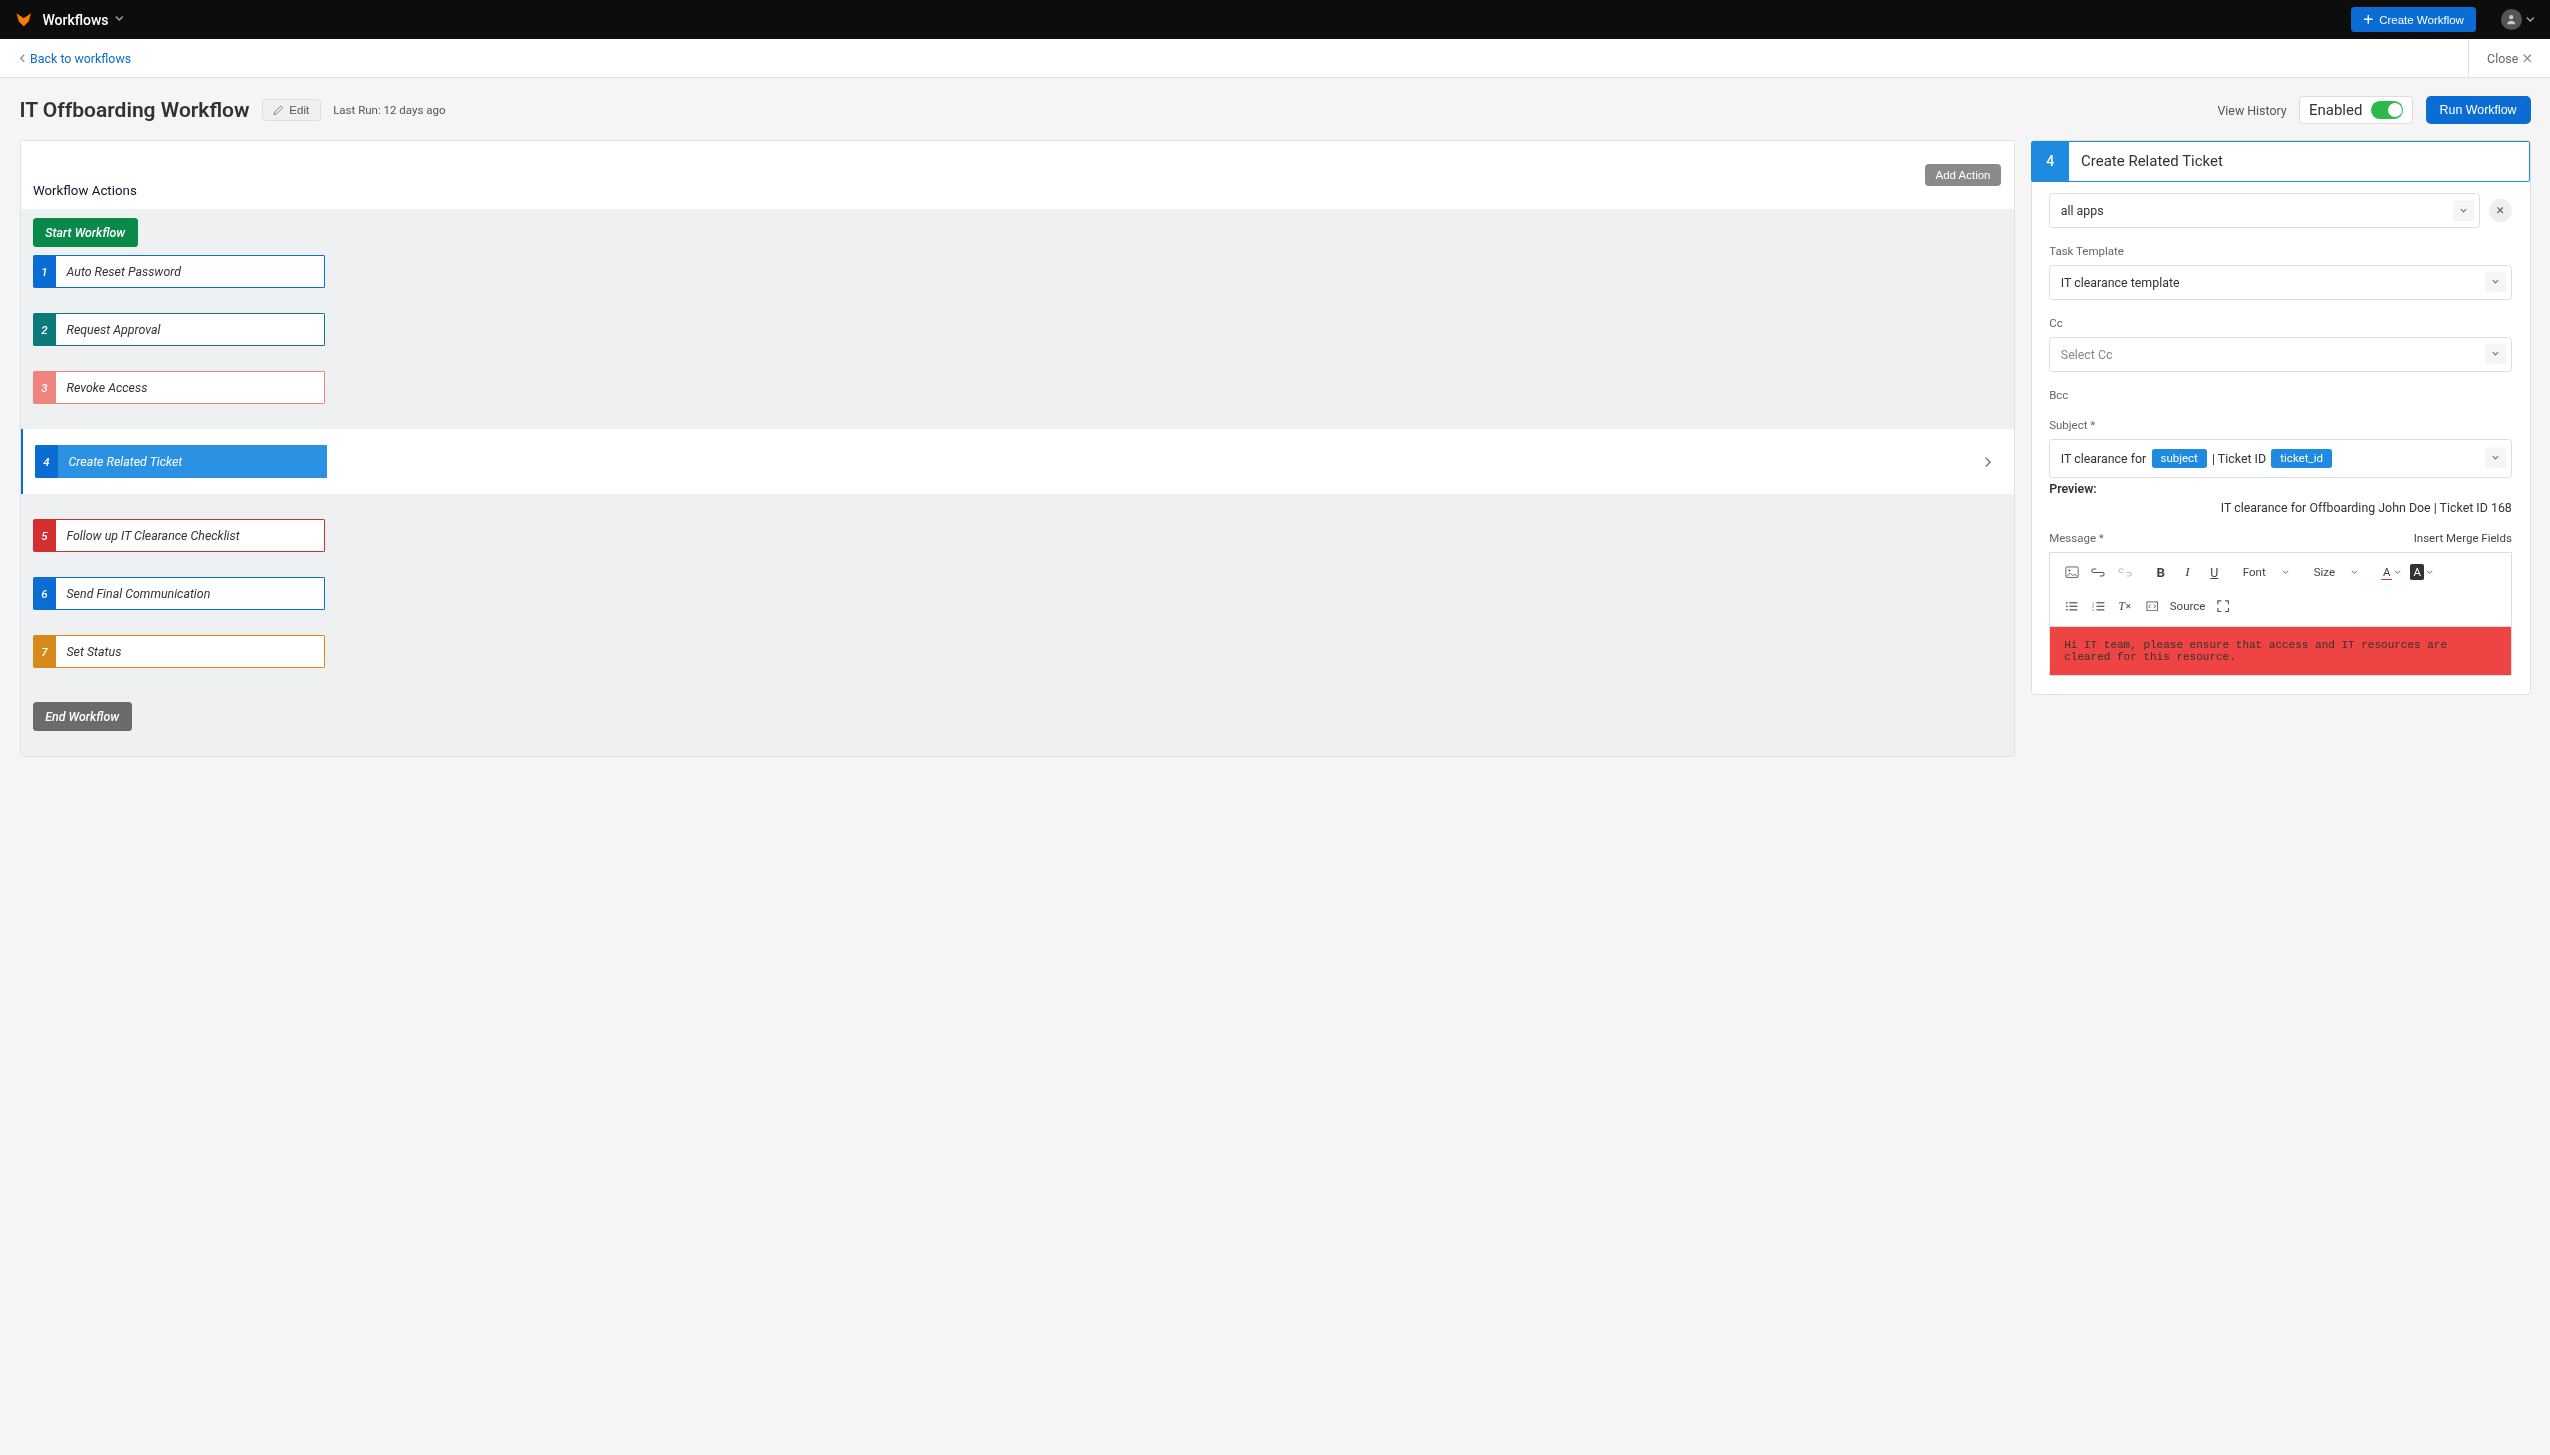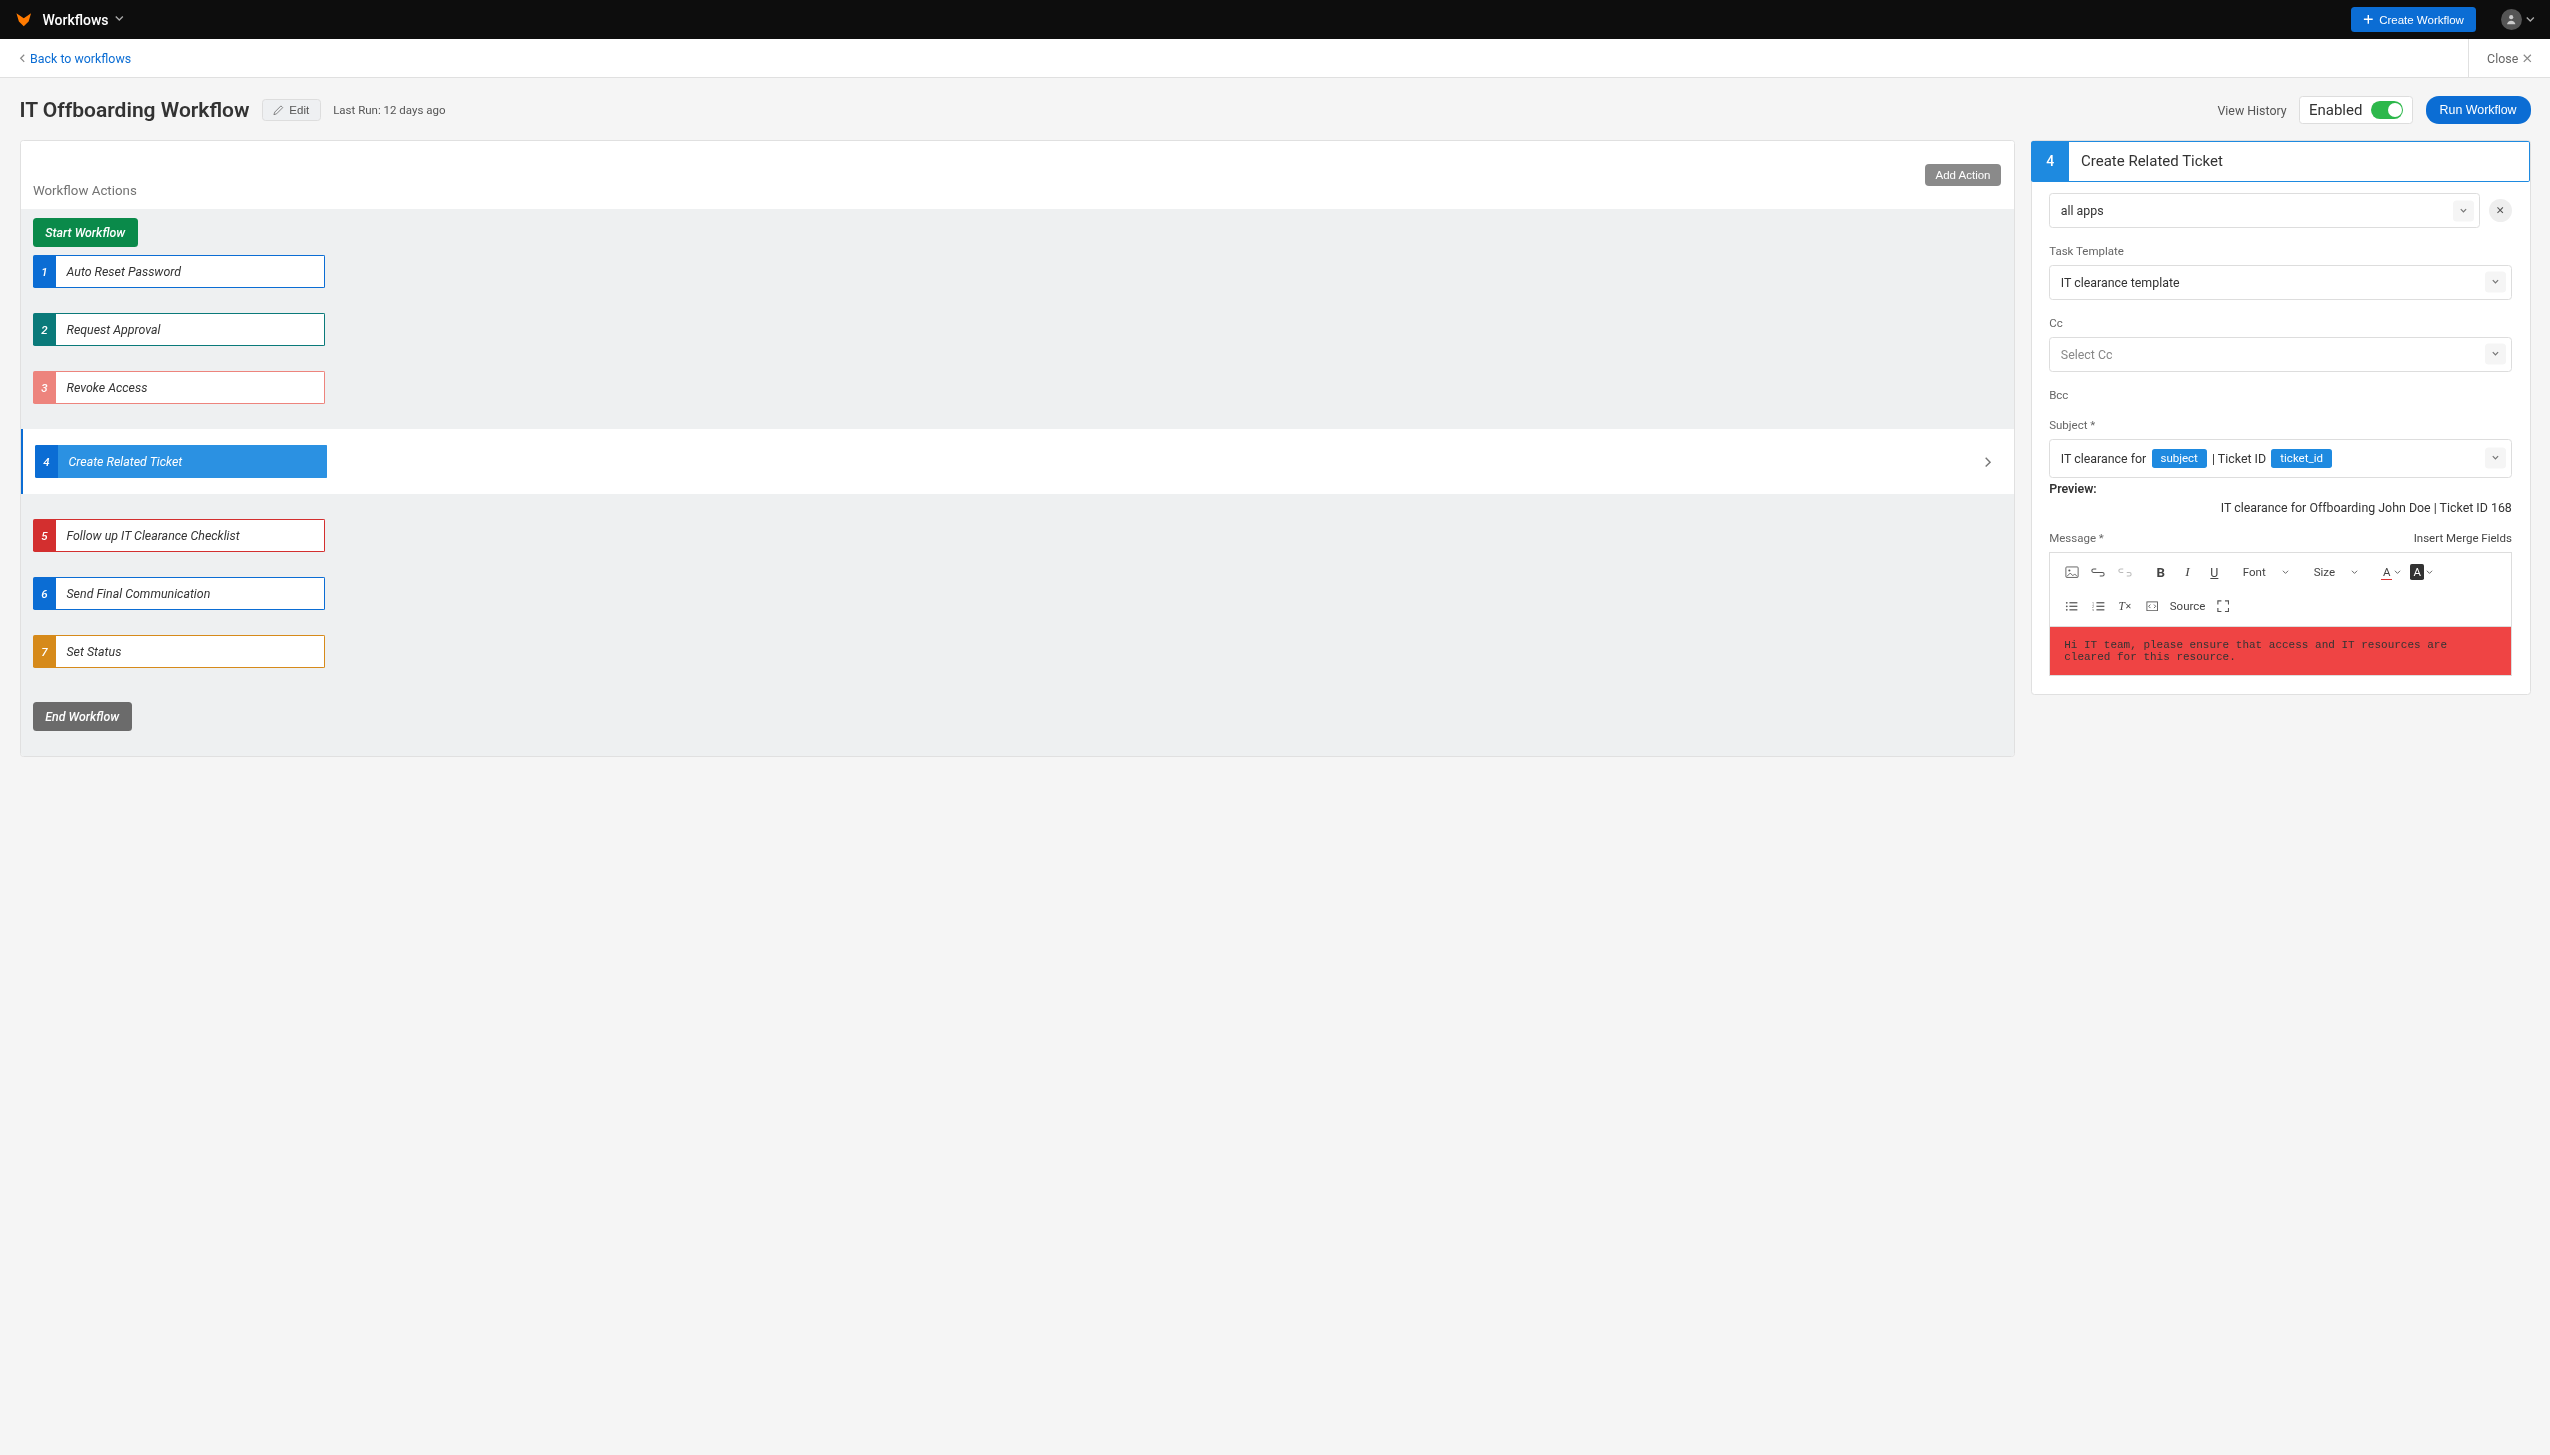--- a/index.html
+++ b/index.html
@@ -24,29 +24,29 @@
 
 .pagehdr { padding: 17.7px 19.5px 16px; display:flex; align-items:center; gap:12.4px; }
 .pagehdr h1 { font-size: 21px; font-weight:600; }
 .edit-btn { background:#eef0f2; border:0.9px solid #ddd; border-radius:3.5px; padding:4.4px 10.6px; font-size:11.5px; color:#555; cursor:pointer; display:flex; align-items:center; gap:5.3px;}
 .last-run { font-size:11.5px; color:#555; }
 .hdr-spacer{flex:1;}
 .view-history{color:#555; font-size:12.4px; cursor:pointer;}
 .toggle-box{background:#fff; border:0.9px solid #ddd; border-radius:3.5px; padding:4.4px 8.9px; display:flex; align-items:center; gap:8.9px; font-size:15px;}
 .toggle { width:32px; height:17.7px; background:#2db84b; border-radius:8.9px; position:relative; cursor:pointer;}
 .toggle::after{content:''; position:absolute; right:1.8px; top:1.8px; width:14px; height:14px; background:#fff; border-radius:50%;}
-.run-btn{background:#0b6dd4; color:#fff; border:none; border-radius:13px; padding:7px 14px; font-size:12.4px; font-weight:500; cursor:pointer;}
+.run-btn{background:#0b6dd4; color:#fff; border:none; border-radius:5px; padding:7px 14px; font-size:12.4px; font-weight:500; cursor:pointer;}
 
 
 .main { display:flex; gap:16px; padding: 0 19.5px 19.5px; align-items:flex-start; }
 .panel-left { flex:1; background:#fff; border-radius:3.5px; border:0.9px solid #e0e0e0; overflow:hidden;}
 .panel-right { width:500px; background:#fff; border-radius:3.5px; border:0.9px solid #e0e0e0; }
 
 .panel-hdr { padding: 10.6px 12.4px; display:flex; align-items:center; border-bottom:0; background:#fff;}
-.panel-hdr-title { font-size:13.3px; color:#737373;margin-top:31px; }
+.panel-hdr-title { font-size:13.3px; color:#0f172a;margin-top:31px; }
 .add-action-btn{background:#8a8a8a; color:#fff; border:none; border-radius:4px; padding:5.3px 10.6px; font-size:11.5px; cursor:pointer; margin-left:auto;}
 
 .actions-body{ background:#eef0f1; padding:0 0 16px 0;font-style:italic; }
 
 .pill-btn { display:inline-flex; align-items:center; padding:7px 12.4px; border-radius:3.5px; font-size:12.4px; font-weight:500; color:#fff; margin:8.9px 0 8.9px 12.4px;}
 .pill-green{background:#0a8a4a;}
 .pill-grey{background:#6b6b6b;}
 
 .action-row-wrap{ padding: 0 12.4px; margin-bottom: 25px;}
 .action-row { display:flex; border-radius:1.8px; overflow:hidden; width:292px;}

